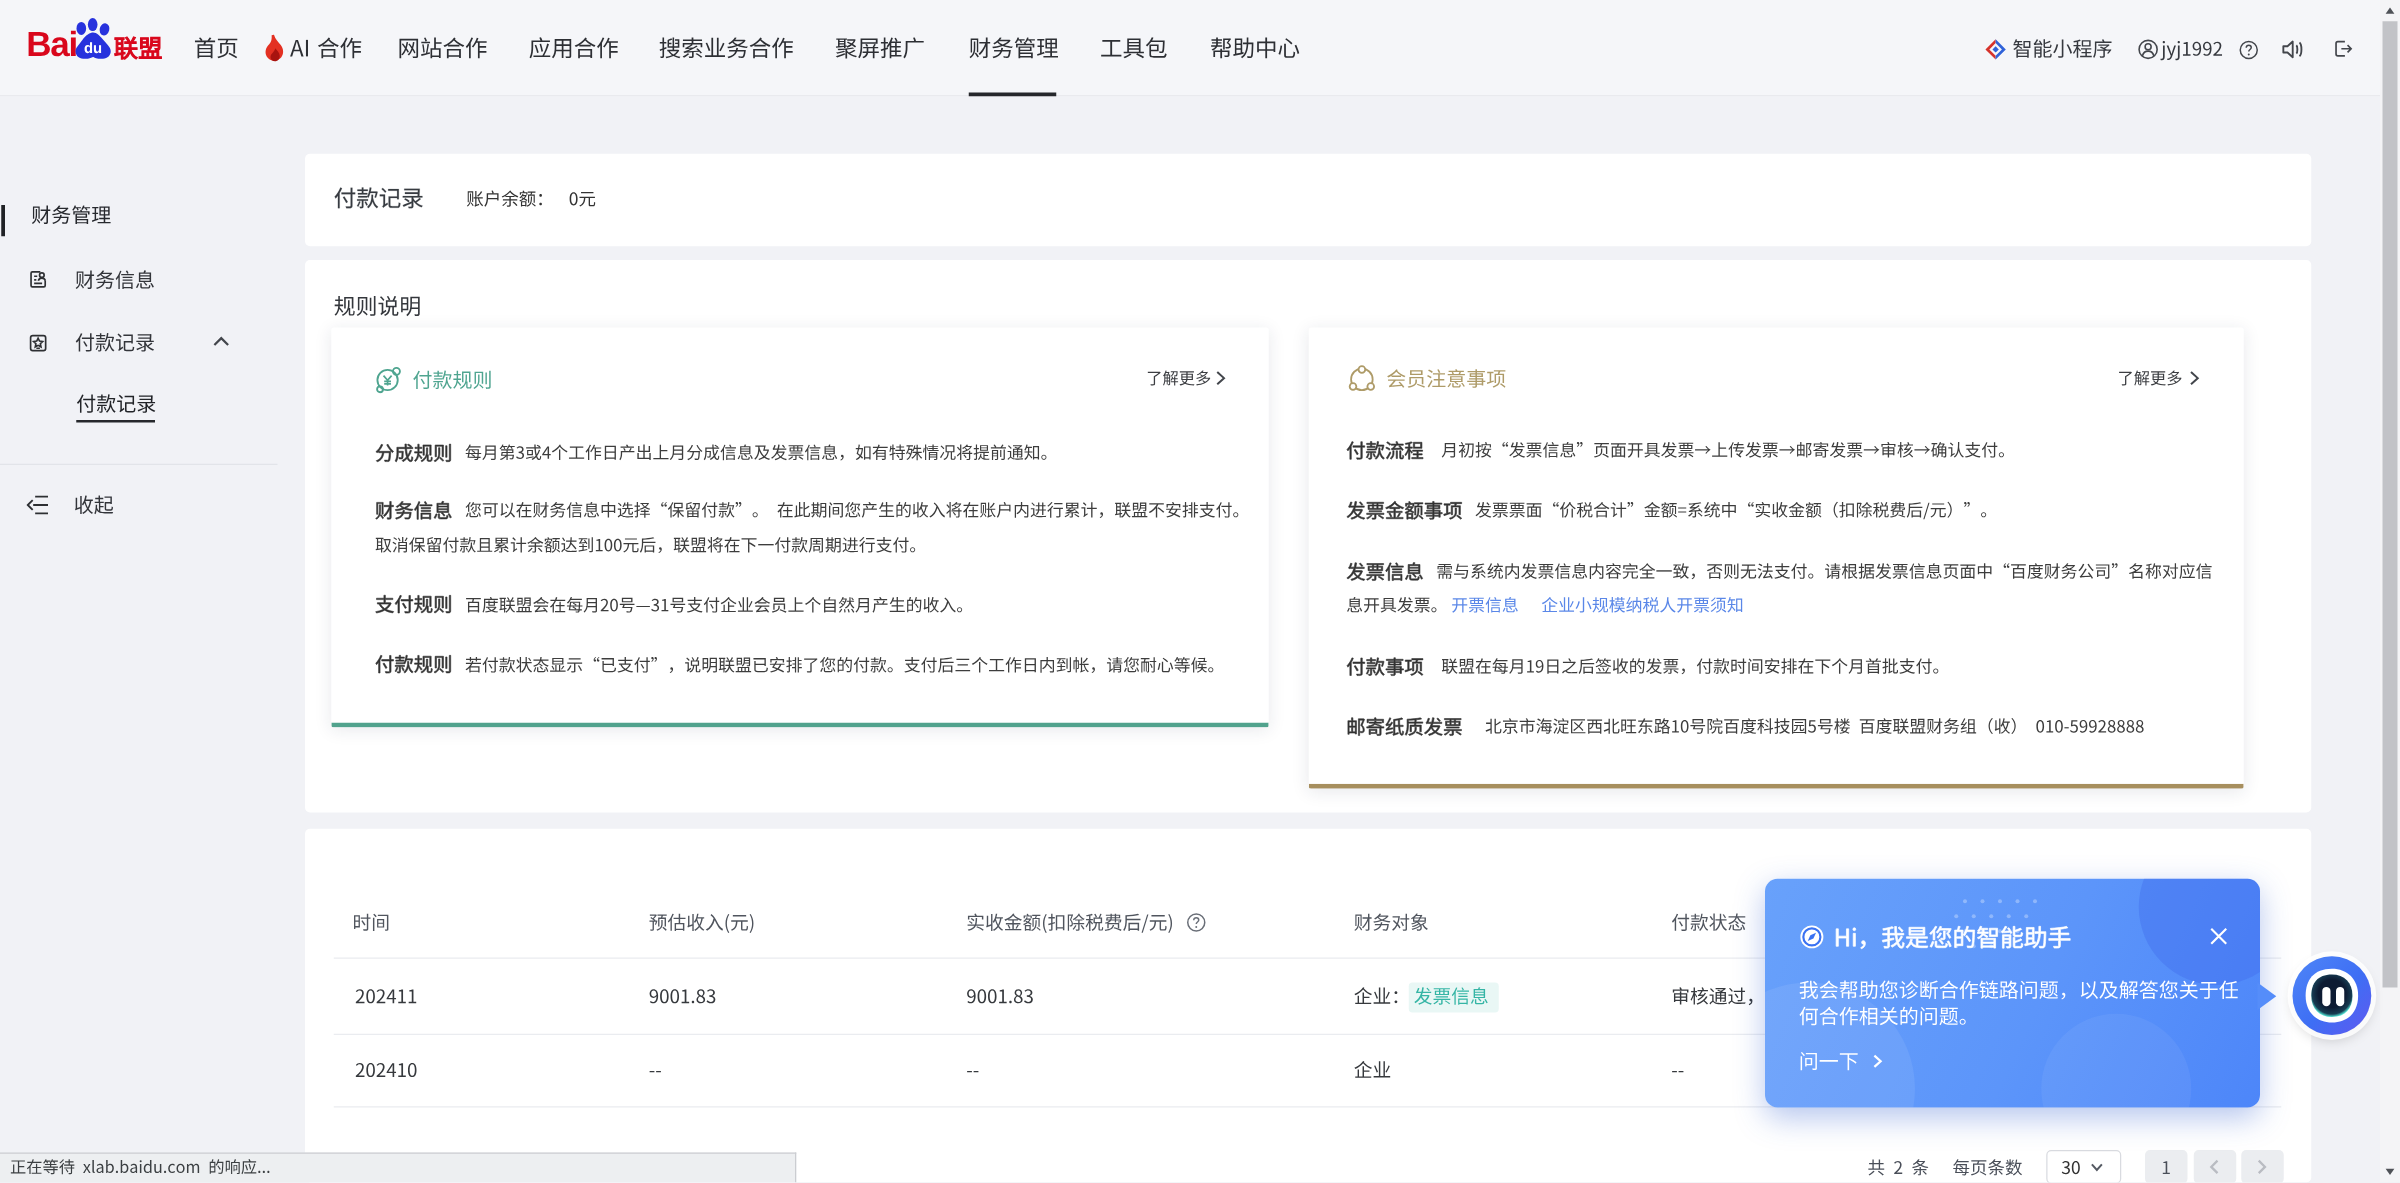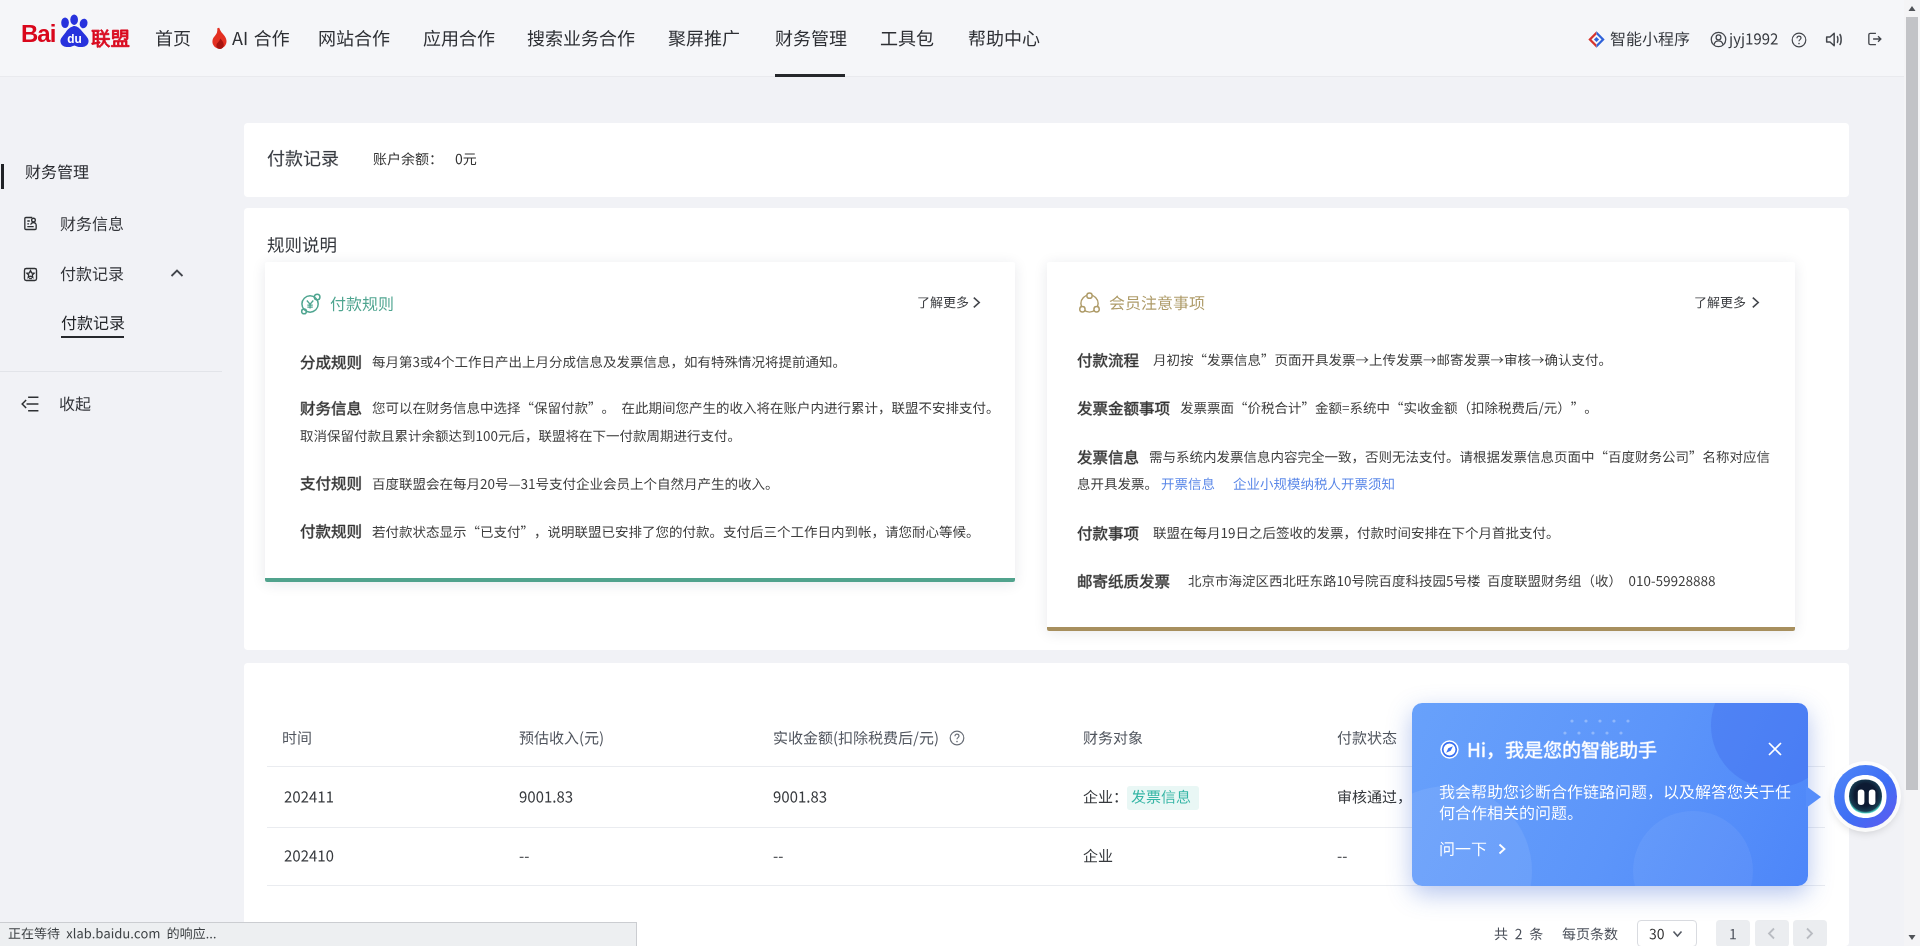--- a/index.html
+++ b/index.html
@@ -287,21 +287,21 @@
       <path id="g9996" d="M243 -312L755 -312L755 -210L243 -210ZM243 -373L243 -472L755 -472L755 -373ZM243 -150L755 -150L755 -44L243 -44ZM228 -815C259 -782 294 -736 313 -702L54 -702L54 -632L456 -632C450 -602 442 -568 433 -539L168 -539L168 80L243 80L243 23L755 23L755 80L833 80L833 -539L512 -539L546 -632L949 -632L949 -702L696 -702C725 -737 757 -779 785 -820L702 -842C681 -800 643 -742 611 -702L345 -702L389 -725C370 -758 331 -808 294 -844Z"></path>
       <path id="gFF08" d="M695 -380C695 -185 774 -26 894 96L954 65C839 -54 768 -202 768 -380C768 -558 839 -706 954 -825L894 -856C774 -734 695 -575 695 -380Z"></path>
       <path id="gFF09" d="M305 -380C305 -575 226 -734 106 -856L46 -825C161 -706 232 -558 232 -380C232 -202 161 -54 46 65L106 96C226 -26 305 -185 305 -380Z"></path>
       <path id="gFF0C" d="M157 107C262 70 330 -12 330 -120C330 -190 300 -235 245 -235C204 -235 169 -210 169 -163C169 -116 203 -92 244 -92L261 -94C256 -25 212 22 135 54Z"></path>
       <path id="gFF1A" d="M250 -486C290 -486 326 -515 326 -560C326 -606 290 -636 250 -636C210 -636 174 -606 174 -560C174 -515 210 -486 250 -486ZM250 4C290 4 326 -26 326 -71C326 -117 290 -146 250 -146C210 -146 174 -117 174 -71C174 -26 210 4 250 4Z"></path>
     </defs>
   </svg>
 <div id="header"></div>
 <div id="tabline"></div>
 
-<div class="abs" style="left:21px;top:20px;font-family:'Liberation Sans',sans-serif;font-weight:bold;font-size:24px;color:#d9071c;letter-spacing:-1px">Bai</div>
+<div class="abs" style="left:21px;top:20px;font-family:'Liberation Sans',sans-serif;font-weight:bold;font-size:28px;color:#d9071c;letter-spacing:-1px">Bai</div>
 <svg class="abs" style="left:57px;top:14px" width="35" height="34" viewBox="0 0 100 97">
 <g fill="#2732dd">
 <ellipse cx="23" cy="25" rx="11" ry="15"></ellipse>
 <ellipse cx="49" cy="16" rx="11" ry="15"></ellipse>
 <ellipse cx="76" cy="27" rx="11" ry="14" transform="rotate(15 76 27)"></ellipse>
 <path d="M25 52 C32 40 44 34 50 34 C58 34 66 42 74 52 C84 64 92 70 90 80 C88 92 76 96 62 94 C54 93 52 90 50 90 C48 90 44 93 38 94 C24 96 12 92 10 80 C8 70 18 62 25 52 Z"></path>
 </g>
 <text x="50" y="82" text-anchor="middle" fill="#fff" font-family="Liberation Sans" font-weight="bold" font-size="34">du</text>
 </svg>
 

